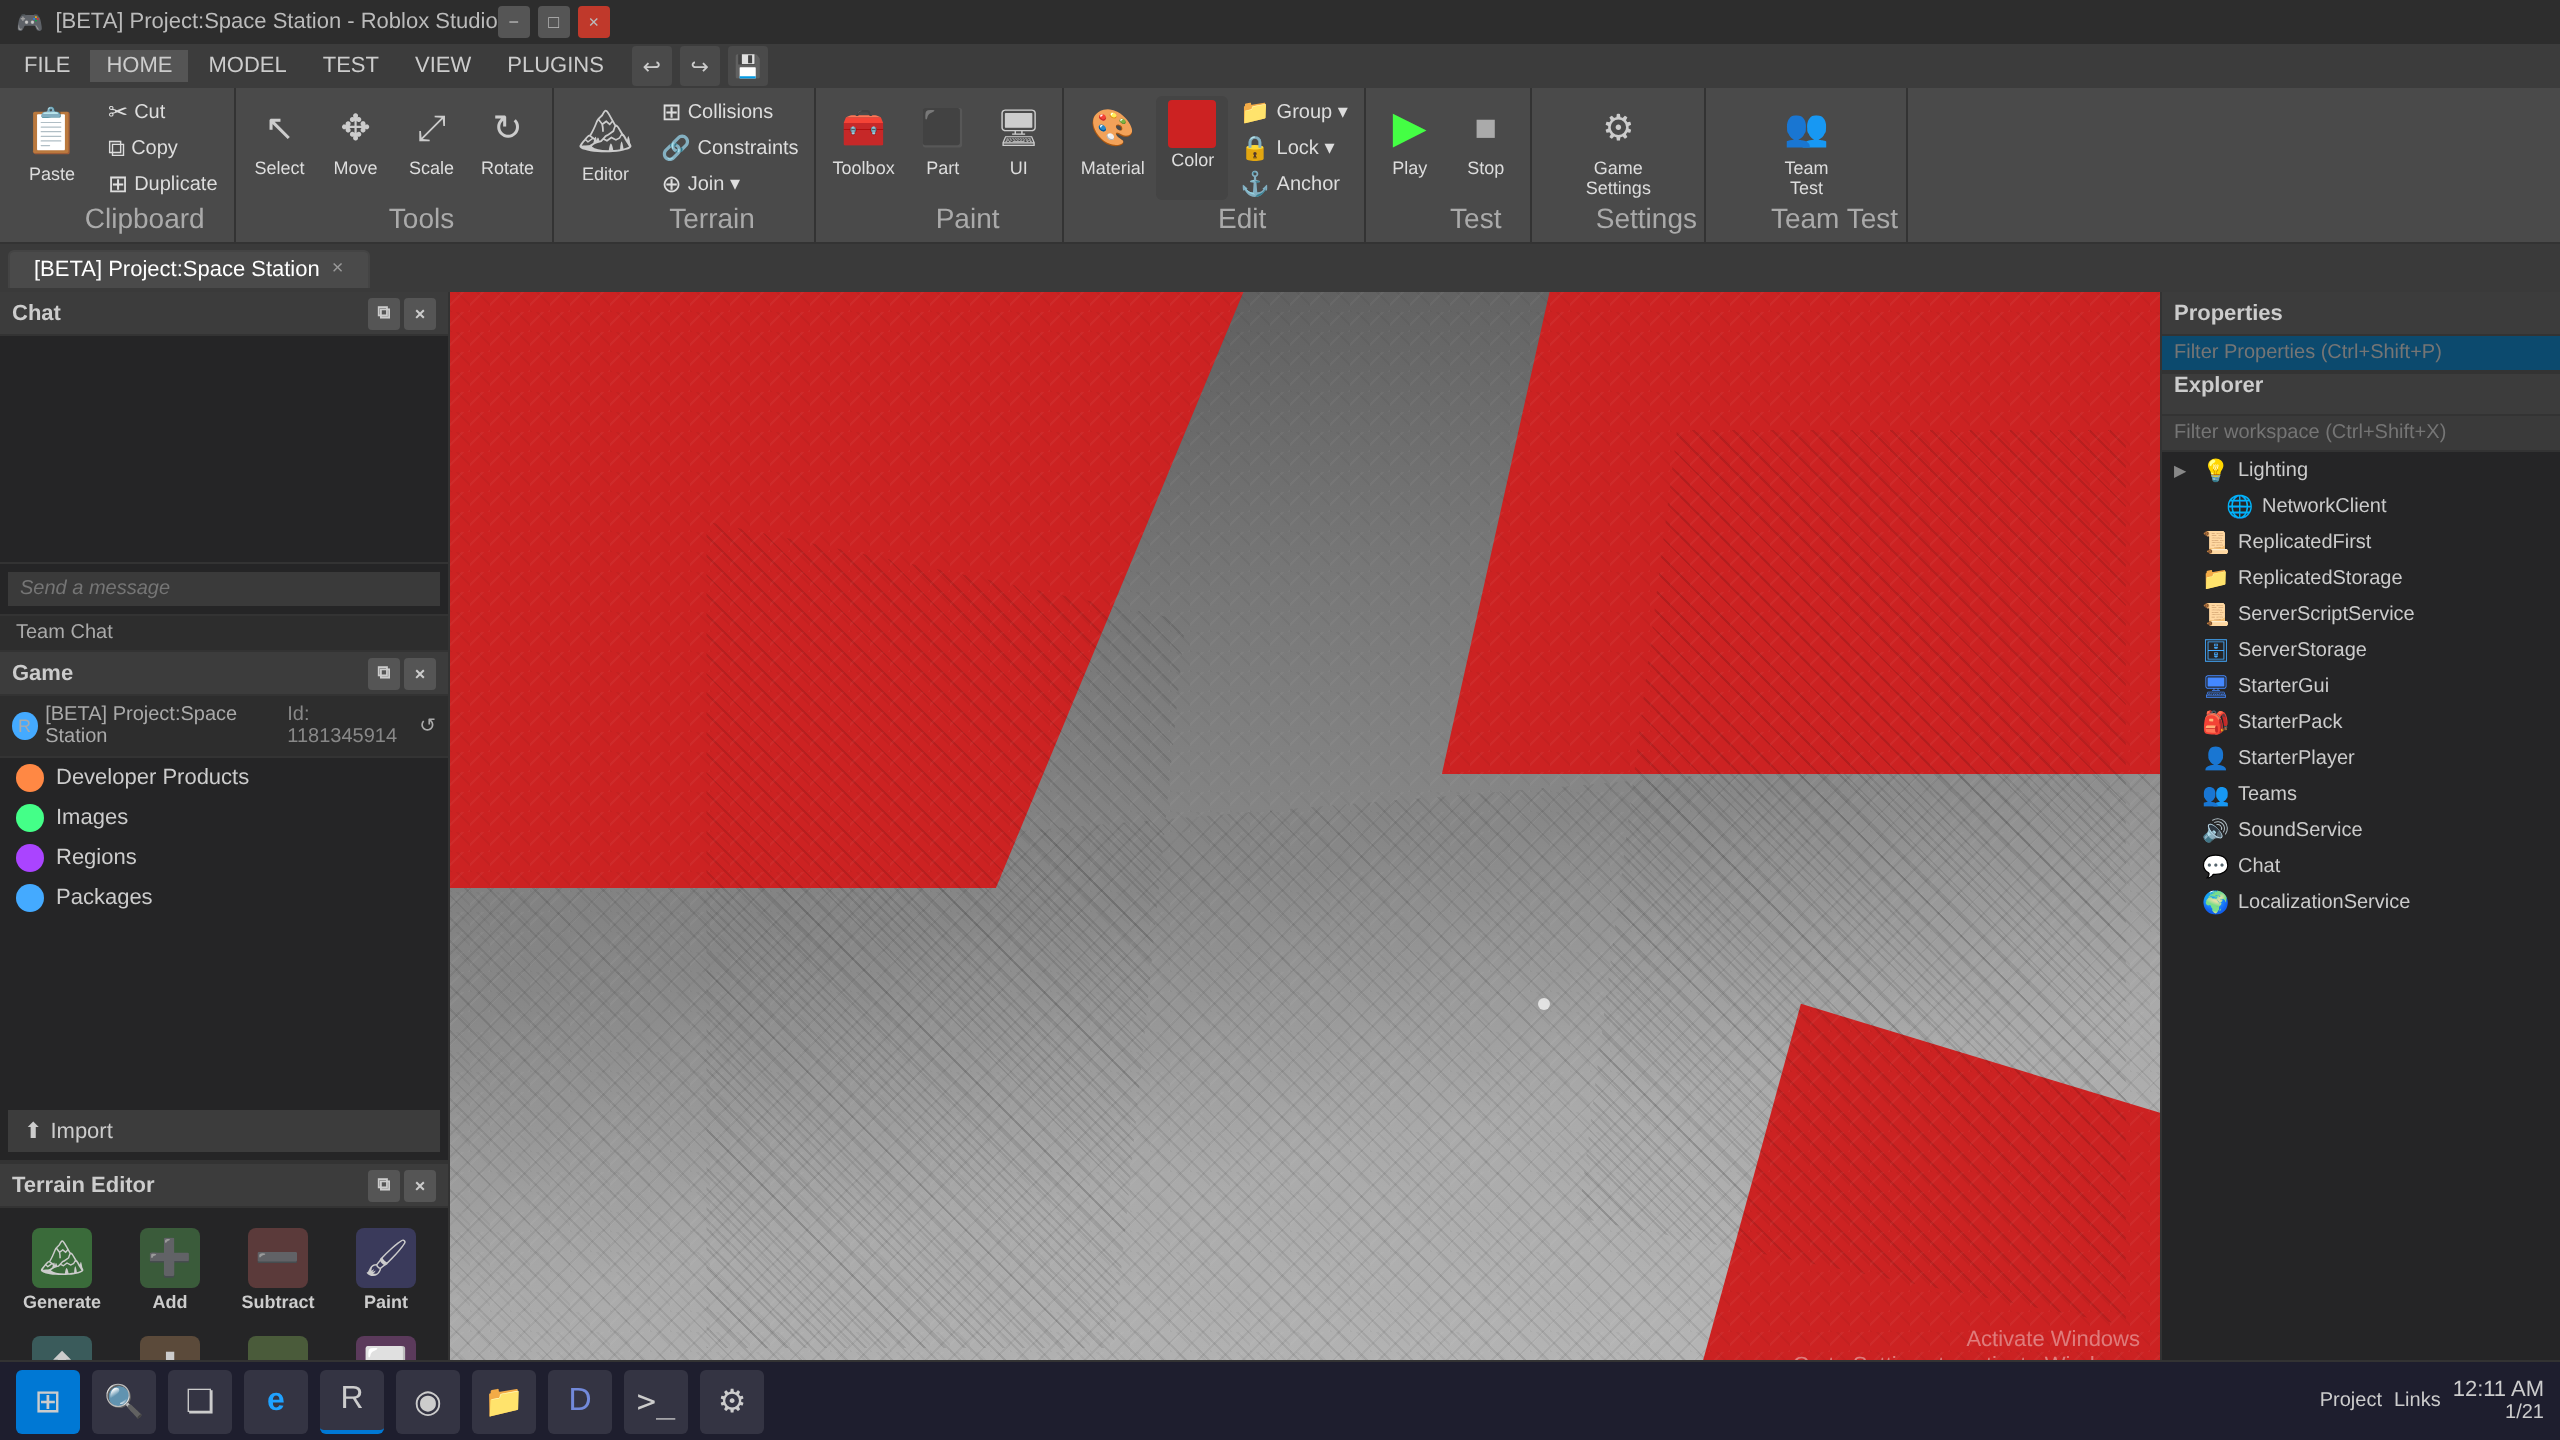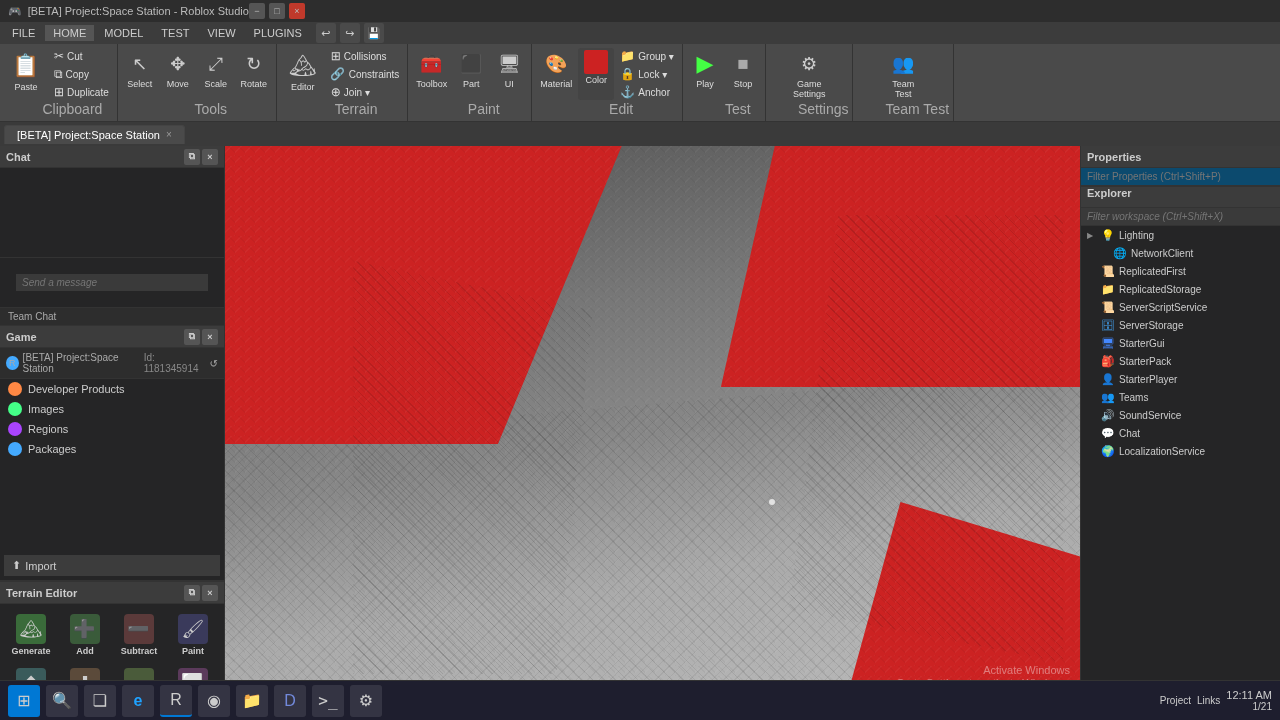--- a/index.html
+++ b/index.html
@@ -43,21 +43,21 @@
     
     #left-panel { width: 225px; background: #252526; display: flex; flex-direction: column; border-right: 1px solid #333; }
     .panel-header { height: 22px; background: #3c3c3c; display: flex; align-items: center; justify-content: space-between; padding: 0 6px; border-bottom: 1px solid #333; font-size: 11px; font-weight: bold; color: #ccc; }
     .panel-header-btns { display: flex; gap: 2px; }
     .panel-btn { width: 16px; height: 16px; background: #555; border-radius: 2px; cursor: pointer; display: flex; align-items: center; justify-content: center; font-size: 9px; }
 
     
     #chat-panel { height: 180px; border-bottom: 1px solid #333; display: flex; flex-direction: column; }
     #chat-filter { padding: 3px 6px; font-size: 10px; color: #aaa; background: #2d2d2d; border-bottom: 1px solid #333; }
     #chat-messages { flex: 1; overflow-y: auto; padding: 4px; }
-    #chat-input-area { padding: 16px; border-top: 1px solid #333; }
+    #chat-input-area { padding: 4px; border-top: 1px solid #333; }
     #chat-input { width: 100%; background: #3a3a3a; border: none; color: #aaa; padding: 3px 6px; font-size: 10px; outline: none; font-style: italic; }
 
     
     #game-panel { flex: 1; overflow: hidden; display: flex; flex-direction: column; border-bottom: 1px solid #333; }
     .game-header { height: 22px; background: #3c3c3c; display: flex; align-items: center; justify-content: space-between; padding: 0 6px; font-size: 11px; font-weight: bold; color: #ccc; border-bottom: 1px solid #333; }
     .game-title-row { padding: 4px 6px; background: #2d2d2d; display: flex; align-items: center; gap: 4px; font-size: 10px; color: #aaa; border-bottom: 1px solid #333; }
     .game-items { flex: 1; overflow-y: auto; }
     .game-item { display: flex; align-items: center; gap: 6px; padding: 3px 8px; cursor: pointer; font-size: 11px; color: #ccc; }
     .game-item-icon { width: 14px; height: 14px; border-radius: 50%; display: flex; align-items: center; justify-content: center; font-size: 9px; }
     .import-btn { margin: 4px; background: #3c3c3c; border: none; color: #ccc; padding: 4px 8px; cursor: pointer; font-size: 11px; display: flex; align-items: center; gap: 4px; width: calc(100% - 8px); }
@@ -74,21 +74,21 @@
     #viewport { flex: 1; position: relative; overflow: hidden; background: #333; }
     #viewport-canvas { width: 100%; height: 100%; position: relative; overflow: hidden; }
     .cursor-indicator { position: absolute; width: 6px; height: 6px; border-radius: 50%; background: rgba(255,255,255,0.7); transform: translate(-50%, -50%); }
 
     
     #right-panel { width: 200px; background: #252526; display: flex; flex-direction: column; border-left: 1px solid #333; }
     .properties-header { height: 22px; background: #3c3c3c; display: flex; align-items: center; padding: 0 6px; font-size: 11px; font-weight: bold; color: #ccc; border-bottom: 1px solid #333; }
     .filter-input { width: 100%; background: #0c4a6e; border: none; border-bottom: 1px solid #333; color: #aaa; padding: 3px 6px; font-size: 10px; outline: none; }
 
     .explorer-header { height: 22px; background: #3c3c3c; display: flex; padding: 0 6px; font-size: 11px; font-weight: bold; color: #ccc; border-bottom: 1px solid #333; border-top: 1px solid #333; }
-    .explorer-filter { width: 100%; background: #3a3a3a; border: none; border-bottom: 1px solid #333; color: #aaa; padding: 3px 6px; font-size: 10px; outline: none; font-style: italic; }
+    .explorer-filter { width: 100%; background: #3a3a3a; border: none; border-bottom: 1px solid #333; color: #aaa; padding: 3px 6px; font-size: 10px; outline: none; }
     .explorer-items { flex: 1; overflow-y: auto; }
     .explorer-item { display: flex; align-items: center; gap: 4px; padding: 2px 6px; cursor: pointer; font-size: 10px; color: #ccc; }
     .explorer-item.indent1 { padding-left: 18px; }
     .explorer-item .exp-arrow { width: 10px; font-size: 8px; color: #888; }
     .explorer-item .exp-icon { width: 14px; height: 14px; display: flex; align-items: center; justify-content: center; font-size: 11px; }
     .exp-icon-lighting { color: #FFD700; }
     .exp-icon-network { color: #4488ff; }
     .exp-icon-script { color: #aa44ff; }
     .exp-icon-storage { color: #44aaff; }
     .exp-icon-server { color: #ff8844; }

